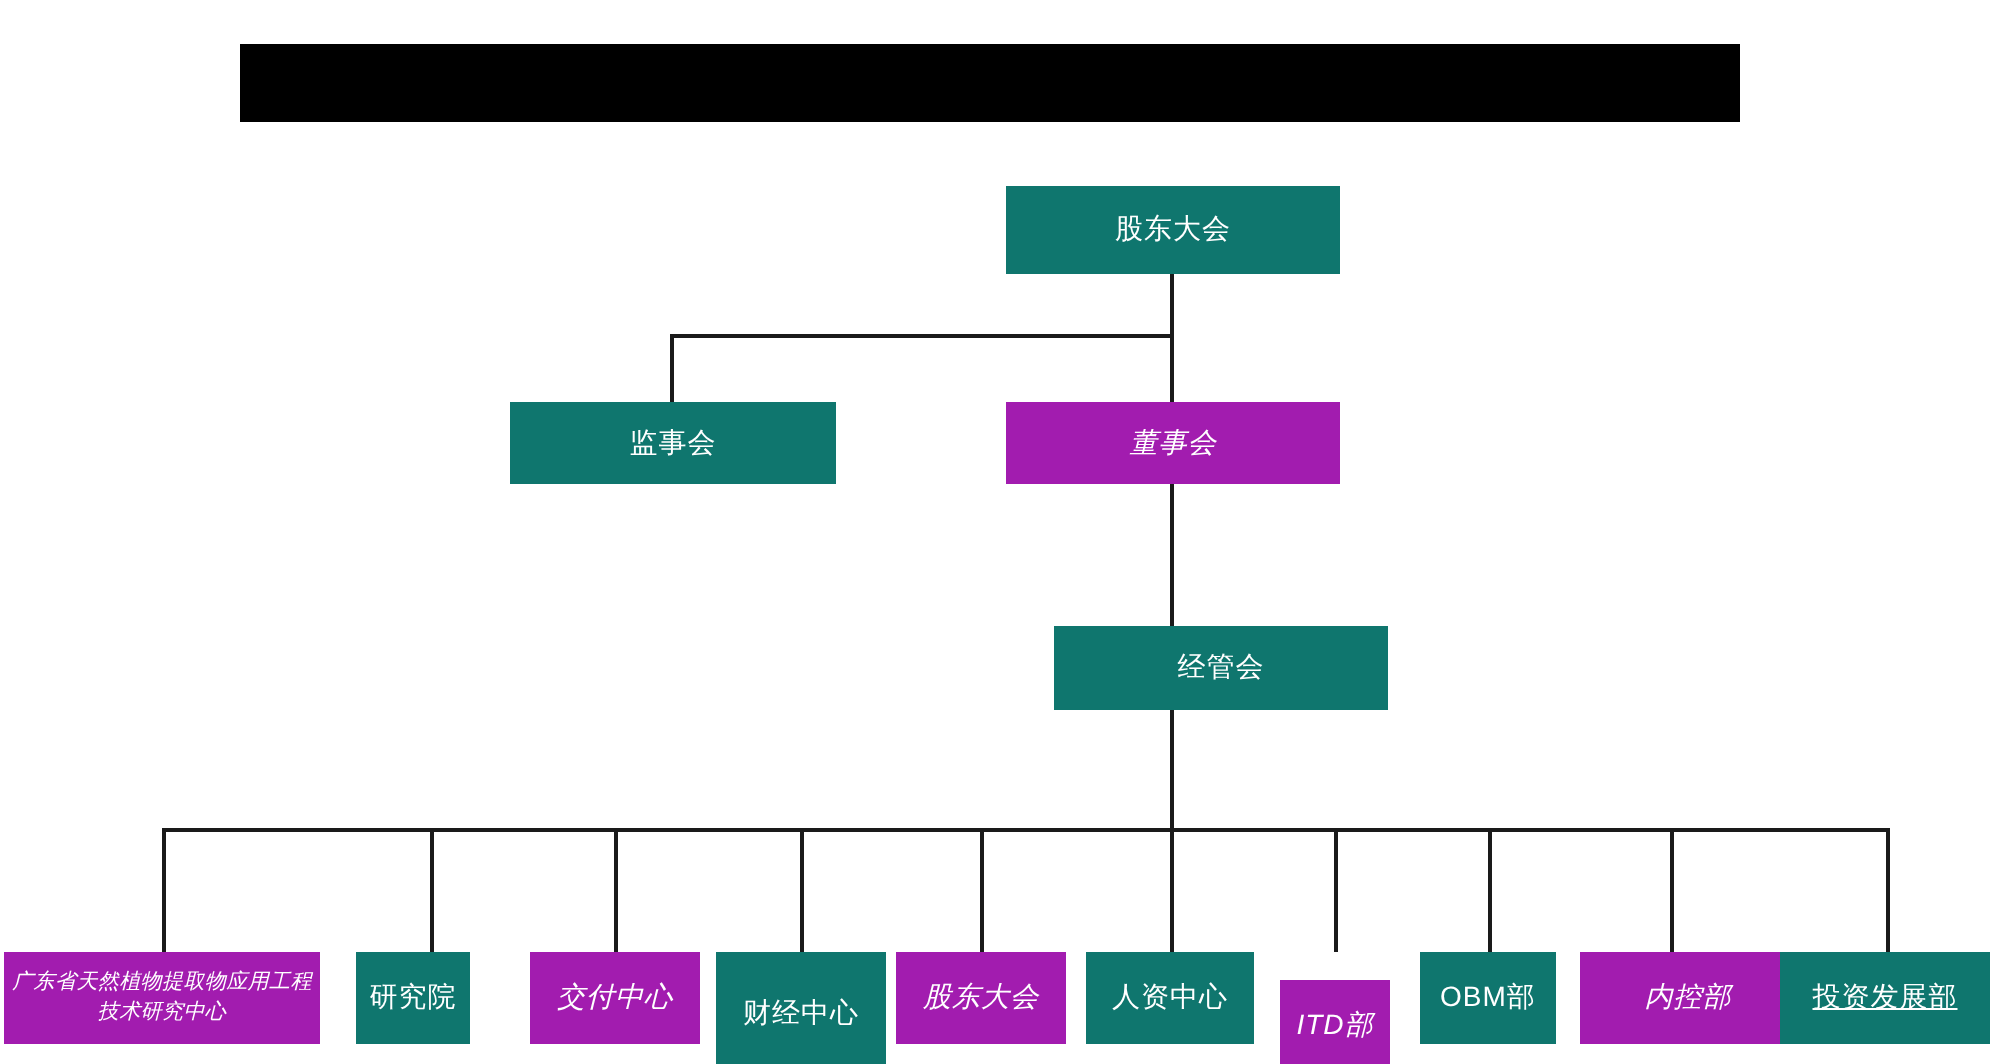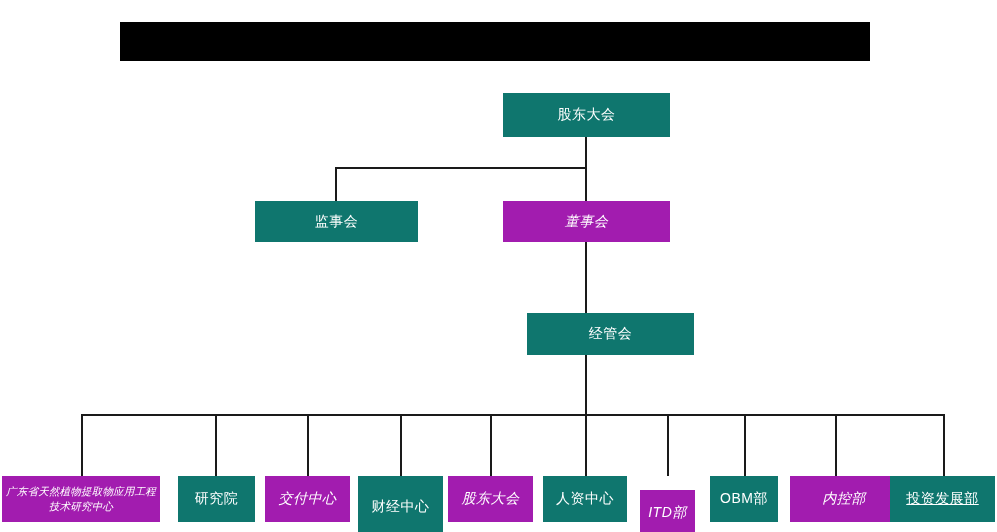--- a/index.html
+++ b/index.html
@@ -83,21 +83,21 @@
   <div class="connector v" style="left:400px; top:414px; width:2px; height:62px;"></div>
   <div class="connector v" style="left:490px; top:414px; width:2px; height:62px;"></div>
   <div class="connector v" style="left:585px; top:414px; width:2px; height:62px;"></div>
   <div class="connector v" style="left:667px; top:414px; width:2px; height:62px;"></div>
   <div class="connector v" style="left:744px; top:414px; width:2px; height:62px;"></div>
   <div class="connector v" style="left:835px; top:414px; width:2px; height:62px;"></div>
   <div class="connector v" style="left:943px; top:414px; width:2px; height:62px;"></div>
 
   <div class="node secondary small-text" style="left:2px; top:476px; width:158px; height:46px;">广东省天然植物提取物应用工程技术研究中心</div>
 
-  <div class="node primary" style="left:178px; top:476px; width:77px; height:46px;">研究院</div>
+  <div class="node primary" style="left:178px; top:476px; width:57px; height:46px;">研究院</div>
 
   <div class="node secondary" style="left:265px; top:476px; width:85px; height:46px;">交付中心</div>
 
   <div class="node primary" style="left:358px; top:476px; width:85px; height:62px;">财经中心</div>
 
   <div class="node secondary" style="left:448px; top:476px; width:85px; height:46px;">股东大会</div>
 
   <div class="node primary" style="left:543px; top:476px; width:84px; height:46px;">人资中心</div>
 
   <div class="node secondary" style="left:640px; top:490px; width:55px; height:46px;">ITD部</div>

